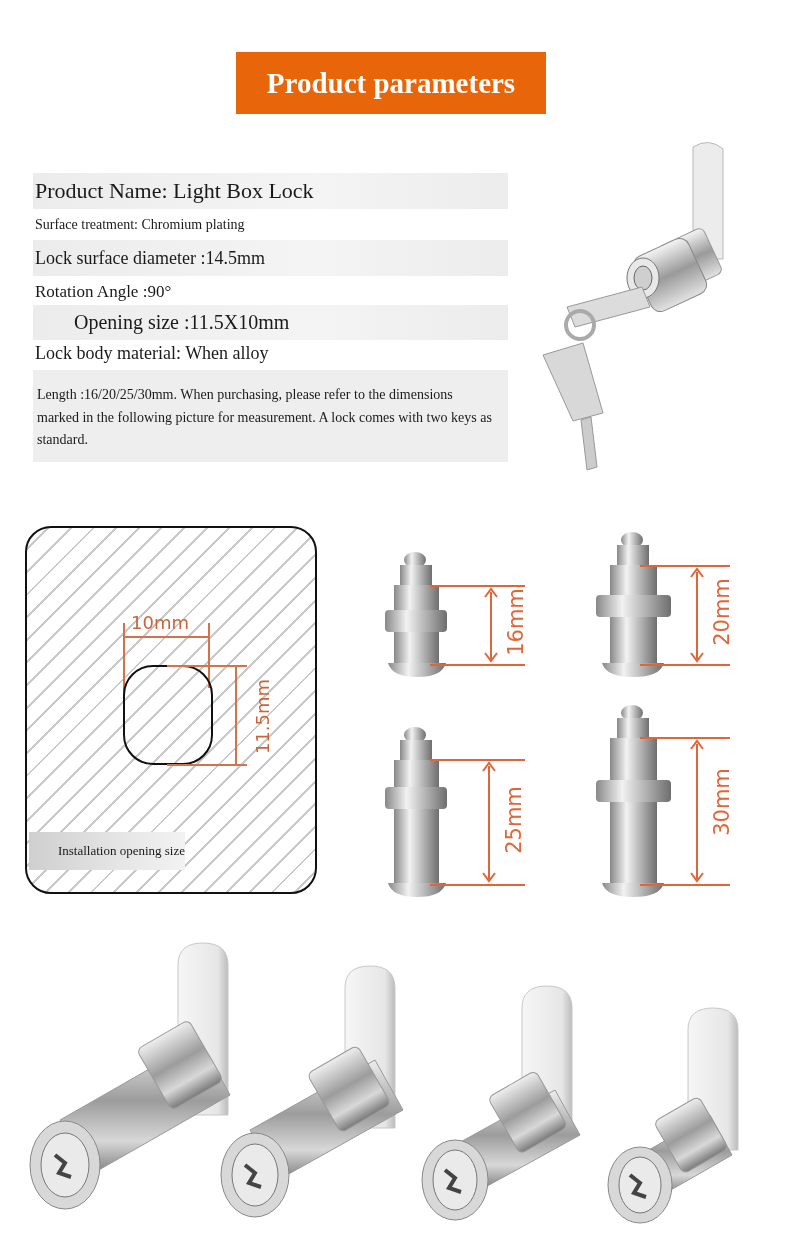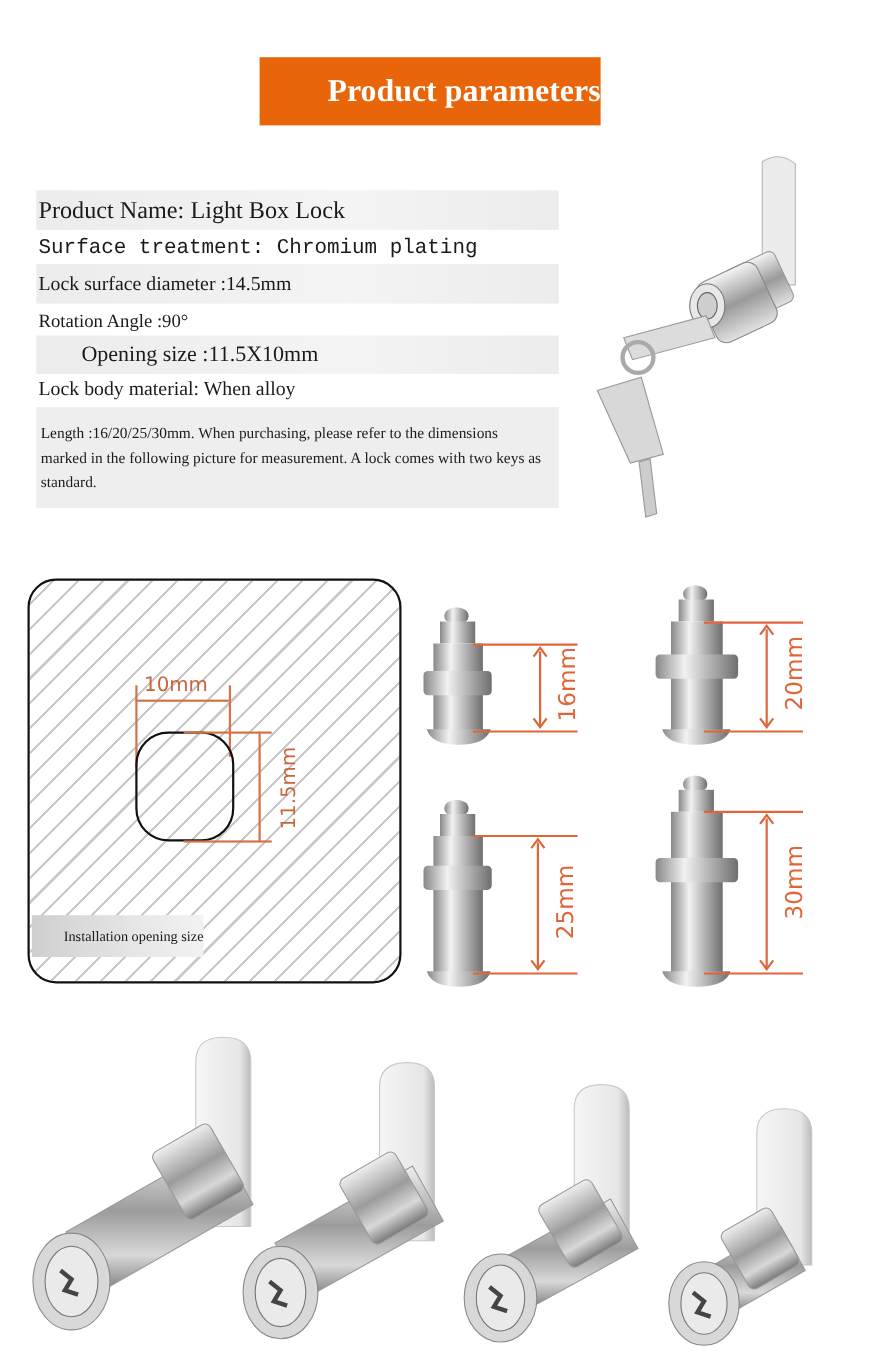--- a/index.html
+++ b/index.html
@@ -1,39 +1,39 @@
 <!DOCTYPE html>
 <html><head>
 <meta charset="utf-8">
 <style>
   * { box-sizing: border-box; margin: 0; padding: 0; }
   body { width: 790px; height: 1238px; background: #ffffff; position: relative; overflow: hidden; font-family: "Liberation Serif", serif; color: #1a1a1a; }
   .abs { position: absolute; }
-  .title-banner { left: 236px; top: 52px; width: 310px; height: 62px; background: #e8650a; display: flex; align-items: center; justify-content: flex-end; }
+  .title-banner { left: 236px; top: 52px; width: 310px; height: 62px; background: #e8650a; display: flex; align-items: center; justify-content: center; }
   .title-banner span { color: #fff; font-weight: bold; font-size: 29px; font-family: "Liberation Serif", serif; }
   .param-row { left: 33px; width: 475px; display: flex; align-items: center; padding-left: 2px; }
   .param-row.shaded { background: linear-gradient(90deg, #ececec 0%, #f4f4f4 60%, #ececec 100%); text-align: center; }
   .note { left: 33px; top: 370px; width: 475px; height: 92px; background: #eeeeee; padding: 14px 16px 0 4px; font-size: 14px; line-height: 22.5px; }
-  .diagram { left: 25px; top: 526px; width: 340px; height: 368px; border: 2px solid #111; border-radius: 26px; overflow: hidden;
+  .diagram { left: 25px; top: 526px; width: 292px; height: 368px; border: 2px solid #111; border-radius: 26px; overflow: hidden;
      background: repeating-linear-gradient(135deg, #ffffff 0px, #ffffff 14px, #c9c9c9 14px, #c9c9c9 16px); }
   .diagram-label { position: absolute; left: 2px; bottom: 22px; width: 156px; height: 38px; background: linear-gradient(90deg,#cfcfcf,#e6e6e6 60%,#f2f2f2); display: flex; align-items: center; font-size: 13px; justify-content: flex-end; }
   .dim-text { color: #c8653b; font-family: "DejaVu Sans", sans-serif; }
   .measure-line { background: #e0663a; }
 </style>
 </head>
 <body>
 
 <div class="abs title-banner">
   <span>Product parameters</span>
 </div>
 
 <div class="abs param-row shaded" style="top:173px;height:36px;font-size:22px;">
   <span>Product Name: Light Box Lock</span>
 </div>
-<div class="abs param-row" style="top:210px;height:30px;font-size:19px;font-family:Liberation Mono, monospace;">
+<div class="abs param-row" style="top:210px;height:30px;font-size:14px;">
   <span>Surface treatment: Chromium plating</span>
 </div>
 <div class="abs param-row shaded" style="top:240px;height:36px;font-size:18px;">
   <span>Lock surface diameter :14.5mm</span>
 </div>
 <div class="abs param-row" style="top:277px;height:30px;font-size:17px;">
   <span>Rotation Angle :90°</span>
 </div>
 <div class="abs param-row shaded" style="top:305px;height:35px;font-size:20px;padding-left:41px;">
   <span>Opening size :11.5X10mm</span>

